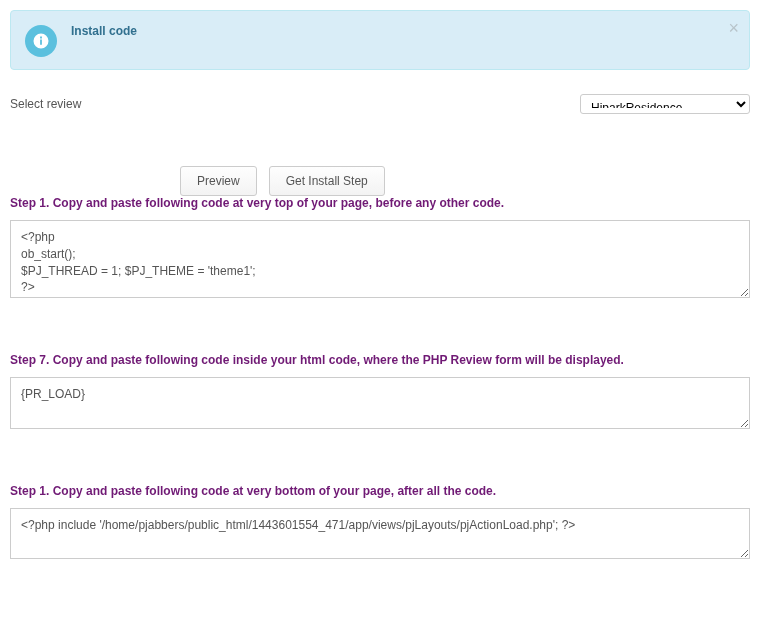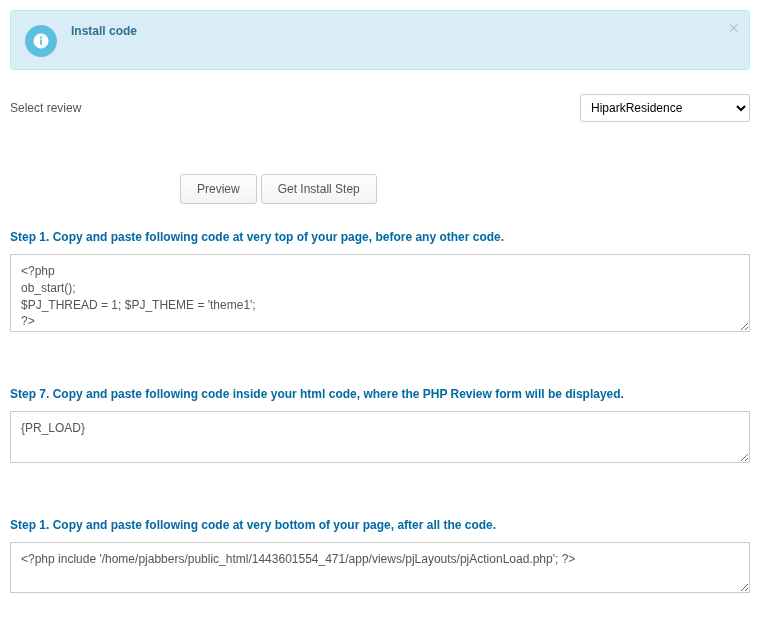--- a/index.html
+++ b/index.html
@@ -71,41 +71,40 @@
     .form-label {
       width: 170px;
       color: #555;
     }
     .form-select {
       width: 170px;
       padding: 5px 6px;
       border: 1px solid #ccc;
       border-radius: 3px;
       font-size: 12px;
-      height: 28px;
+      height: 20px;
       background: #fff;
     }
     .button-row {
       margin-left: 170px;
       display: flex;
-      gap: 4px;
-      margin-bottom: 26px;
+      gap: 12px;
     }
     .btn {
       padding: 7px 16px;
       background: linear-gradient(#fefefe, #f3f3f3);
       border: 1px solid #ccc;
       border-radius: 3px;
       cursor: pointer;
       color: #555;
       font-size: 12px;
     }
     .step-label {
       font-weight: bold;
-      color: #0369a1;
+      color: #701a75;
       margin-bottom: 10px;
       display: block;
     }
     .code-box {
       width: 100%;
       min-height: 42px;
       border: 1px solid #ccc;
       padding: 8px 10px;
       font-family: Arial, Helvetica, sans-serif;
       font-size: 12px;

